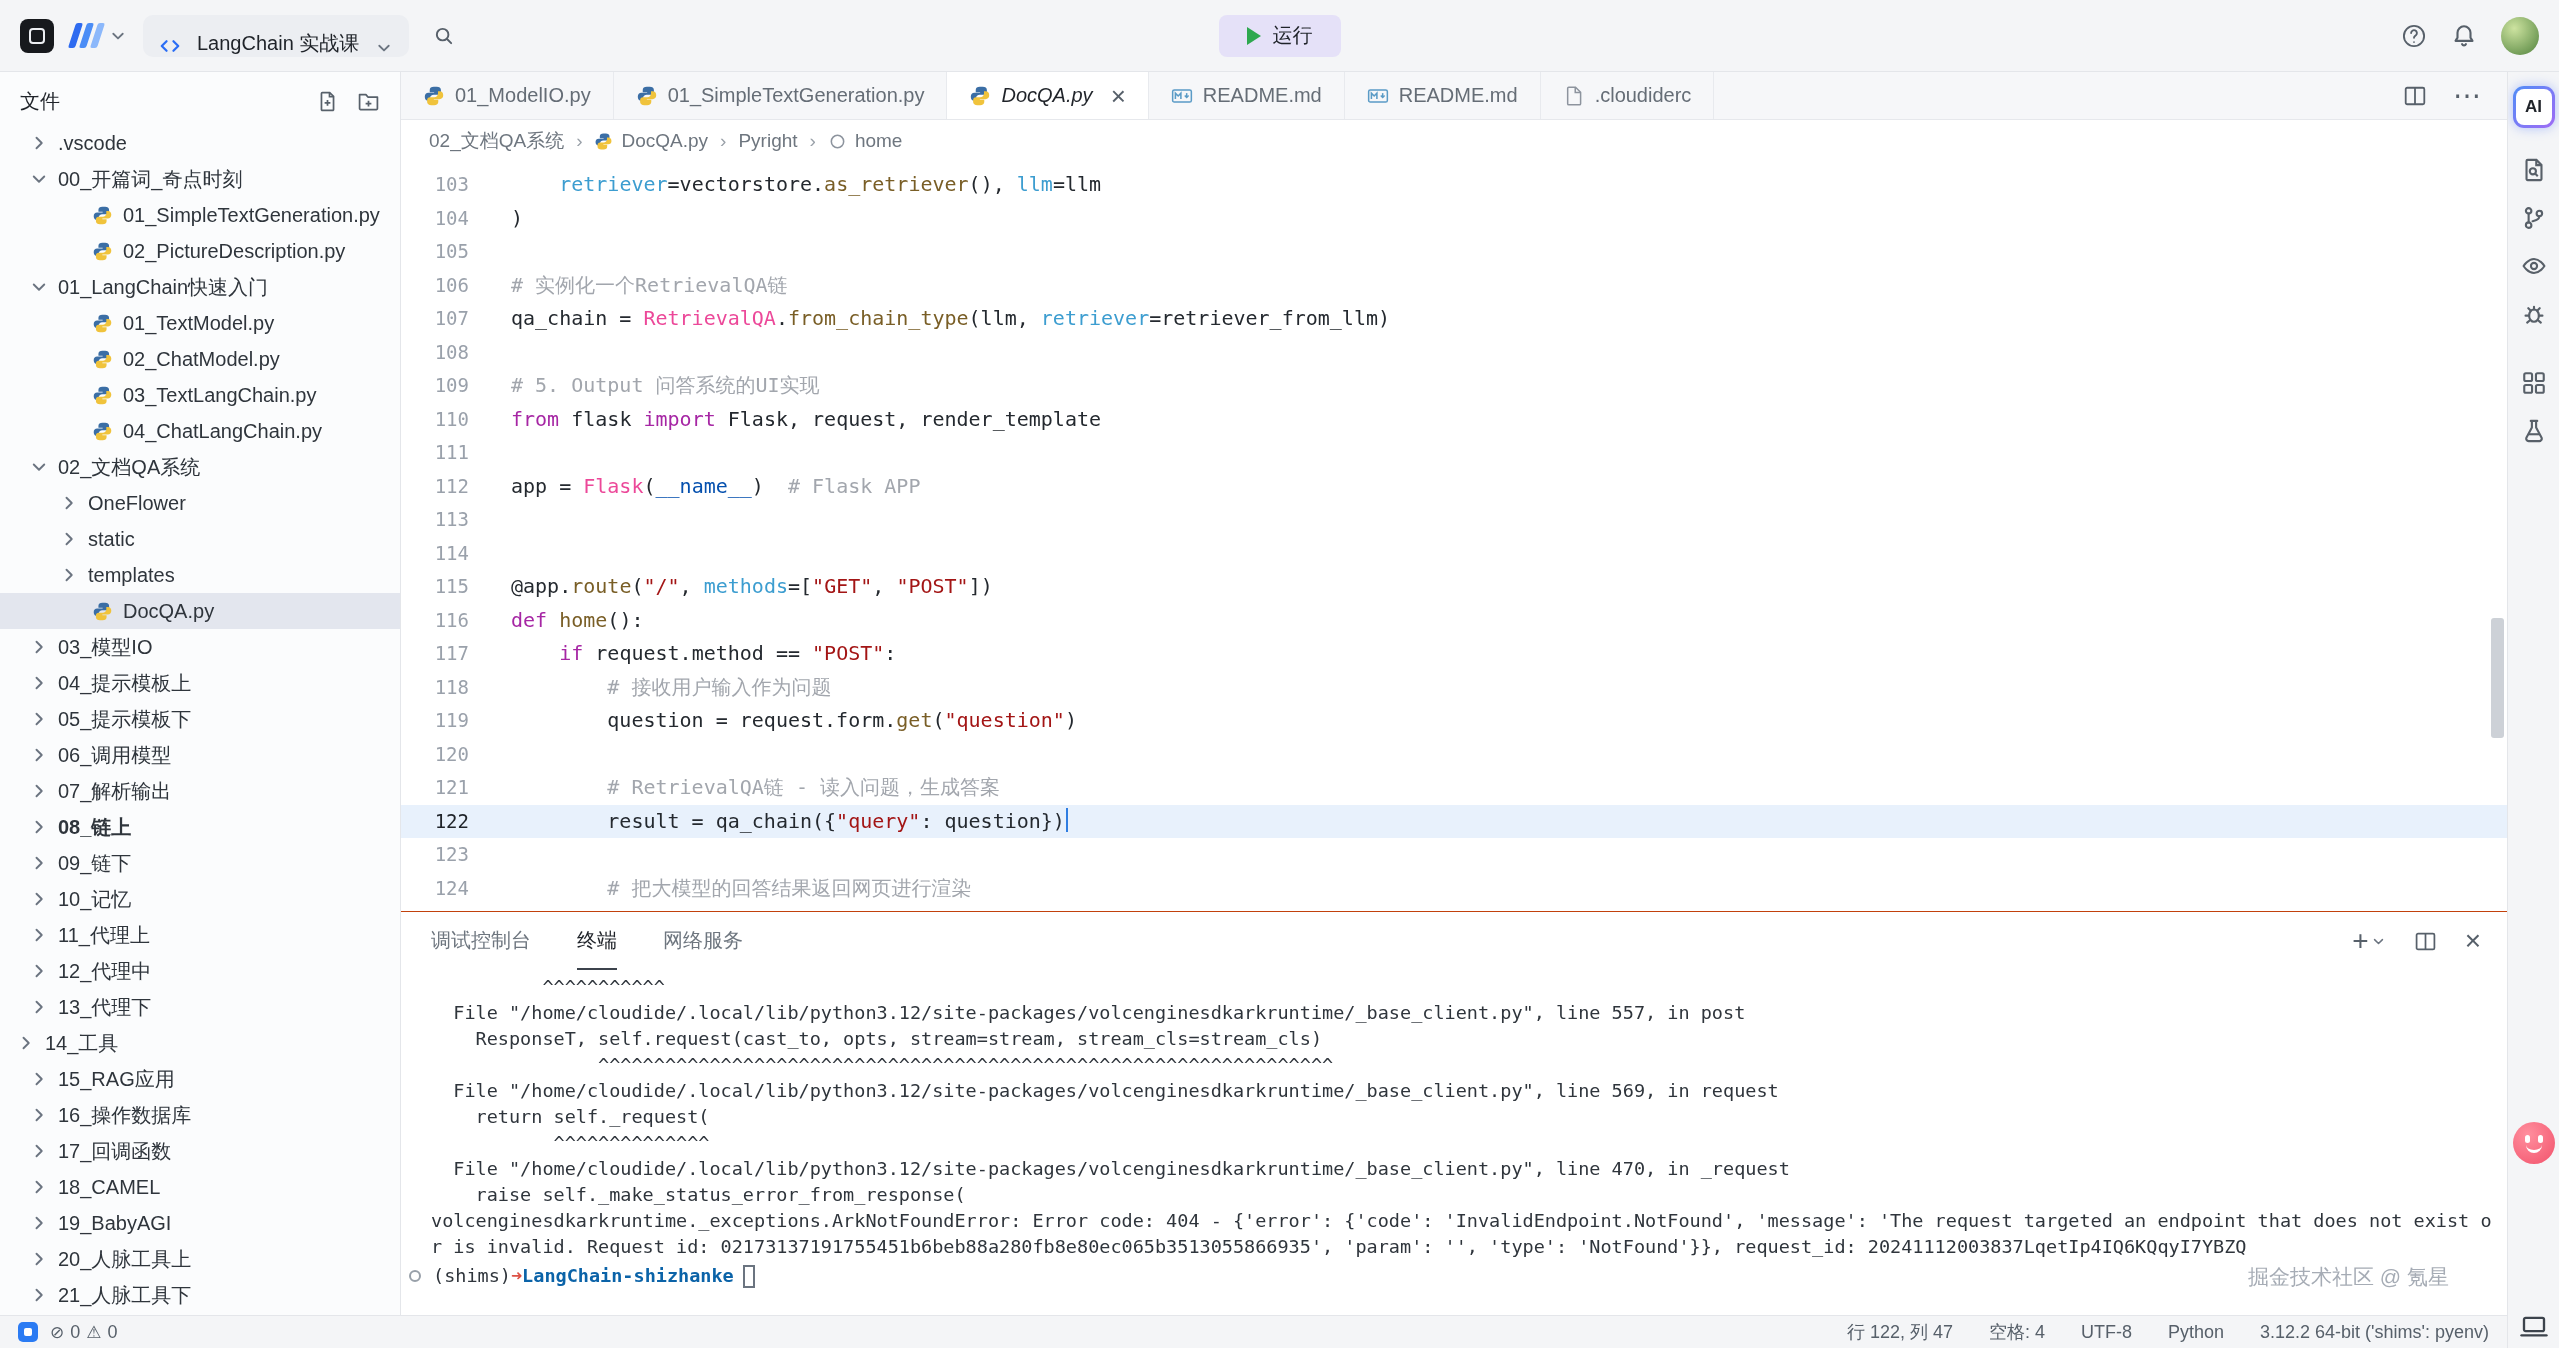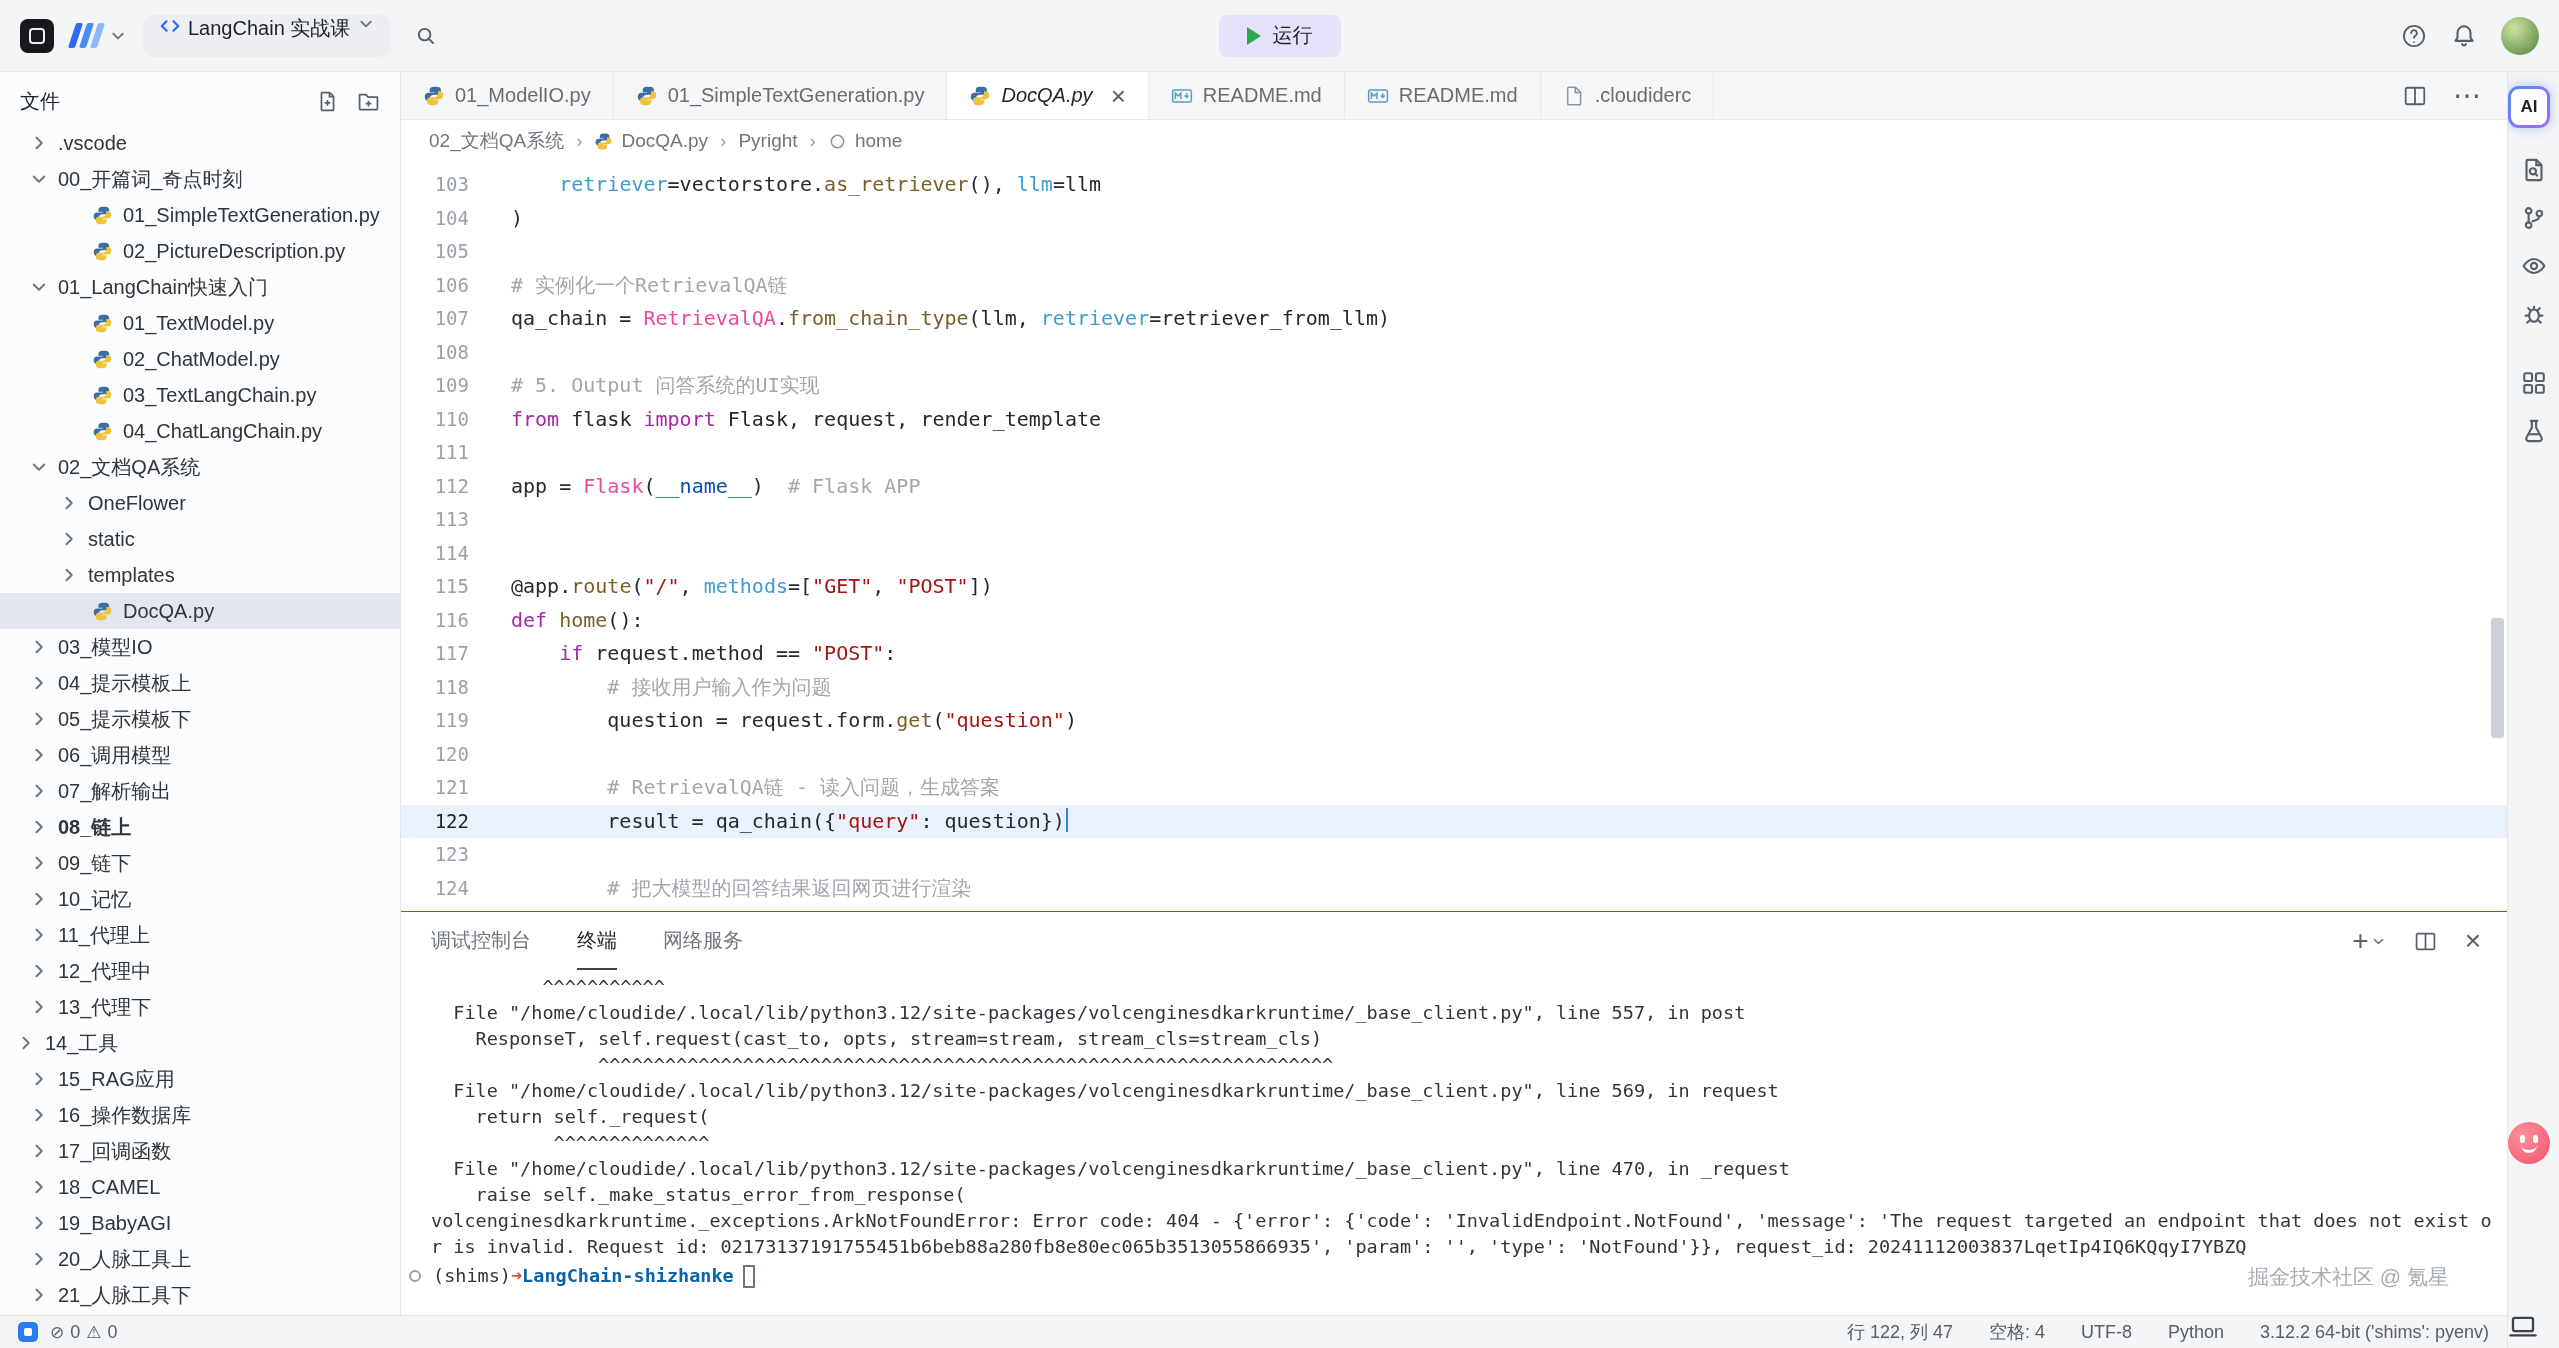--- a/index.html
+++ b/index.html
@@ -13,21 +13,21 @@
             border-bottom:1px solid #e4e6ea;padding:0 20px;position:relative;z-index:5}
   .menu-sq{width:34px;height:34px;border-radius:8px;background:#17191d;margin-right:18px;position:relative;flex:none}
   .menu-sq:after{content:"";position:absolute;inset:9px;border:2px solid #eceef2;border-radius:4px}
   .logo{display:flex;gap:4px;margin-right:8px;align-items:center;flex:none}
   .logo i{display:block;width:7px;height:25px;transform:skewX(-18deg);border-radius:2px}
   .logo i:nth-child(1){background:#2e6bf0}
   .logo i:nth-child(2){background:#4b8df6}
   .logo i:nth-child(3){background:#8cb8fb}
   .chev{width:18px;height:18px;color:#6b7480;flex:none}
   .chev svg{width:100%;height:100%}
-  .ws-badge{display:flex;align-items:flex-start;gap:7px;background:#eceef2;border-radius:10px;height:42px;
+  .ws-badge{display:flex;align-items:flex-end;gap:16px;background:#eceef2;border-radius:10px;height:42px;
             padding:0 16px;margin:0 16px;font-size:20px;flex:none}
   .code-ic{width:22px;height:22px}
   .code-ic svg{width:100%;height:100%}
   .search-btn{width:38px;height:38px;border-radius:50%;display:flex;align-items:center;justify-content:center;color:#57606a}
   .search-btn svg{width:22px;height:22px}
   .run-btn{position:absolute;left:50%;top:50%;transform:translate(-50%,-50%);display:flex;align-items:center;gap:12px;
            background:#e5e1f8;border-radius:8px;height:42px;padding:0 28px;font-size:20px;color:#1f2329}
   .play{width:0;height:0;border-left:14px solid #2ea84f;border-top:9px solid transparent;border-bottom:9px solid transparent}
   .tb-right{margin-left:auto;display:flex;align-items:center;gap:24px;color:#57606a}
   .tb-right .icon{width:26px;height:26px}
@@ -113,21 +113,21 @@
              padding:0 18px;font-size:18px;color:#57606a}
   .sb-left{display:flex;align-items:center;gap:12px}
   .remote{width:20px;height:20px;border-radius:5px;background:#2b7bf3;display:inline-block;position:relative;flex:none}
   .remote:after{content:"";position:absolute;inset:6px;background:#fff;border-radius:2px}
   .status-item{display:flex;align-items:center;gap:6px;white-space:nowrap}
   .sb-right{margin-left:auto;display:flex;gap:36px}
   .st-ic{font-size:17px}
 
   
   .rail{grid-row:2/4;grid-column:3;background:#f4f5f7;border-left:1px solid #e4e6ea;display:flex;flex-direction:column;
-        padding:14px 0 4px;overflow:hidden}
+        align-items:center;padding:14px 0 4px;overflow:hidden}
   .ai-wrap{width:42px;height:42px;border-radius:11px;background:linear-gradient(135deg,#4f8df7,#a06bf5);padding:3px;
            margin-bottom:18px;box-shadow:0 0 12px rgba(90,130,250,.45);flex:none}
   .ai-inner{width:100%;height:100%;background:#fff;border-radius:8px;display:flex;align-items:center;justify-content:center;
             font-size:17px;font-weight:bold;color:#1f2329}
   .rail-btn{width:26px;height:26px;color:#586069;margin:11px 0;flex:none;cursor:pointer}
   .rail-btn svg{width:100%;height:100%}
   .rail-btn.gap{margin-top:32px}
   .chat-bubble{margin-top:auto;width:42px;height:42px;border-radius:50%;
                background:radial-gradient(circle at 35% 30%,#ff8f9e,#f2526b);position:relative;margin-bottom:148px;flex:none;cursor:pointer}
   .chat-bubble .eye{position:absolute;width:5px;height:8px;background:#fff;border-radius:3px;top:13px}

